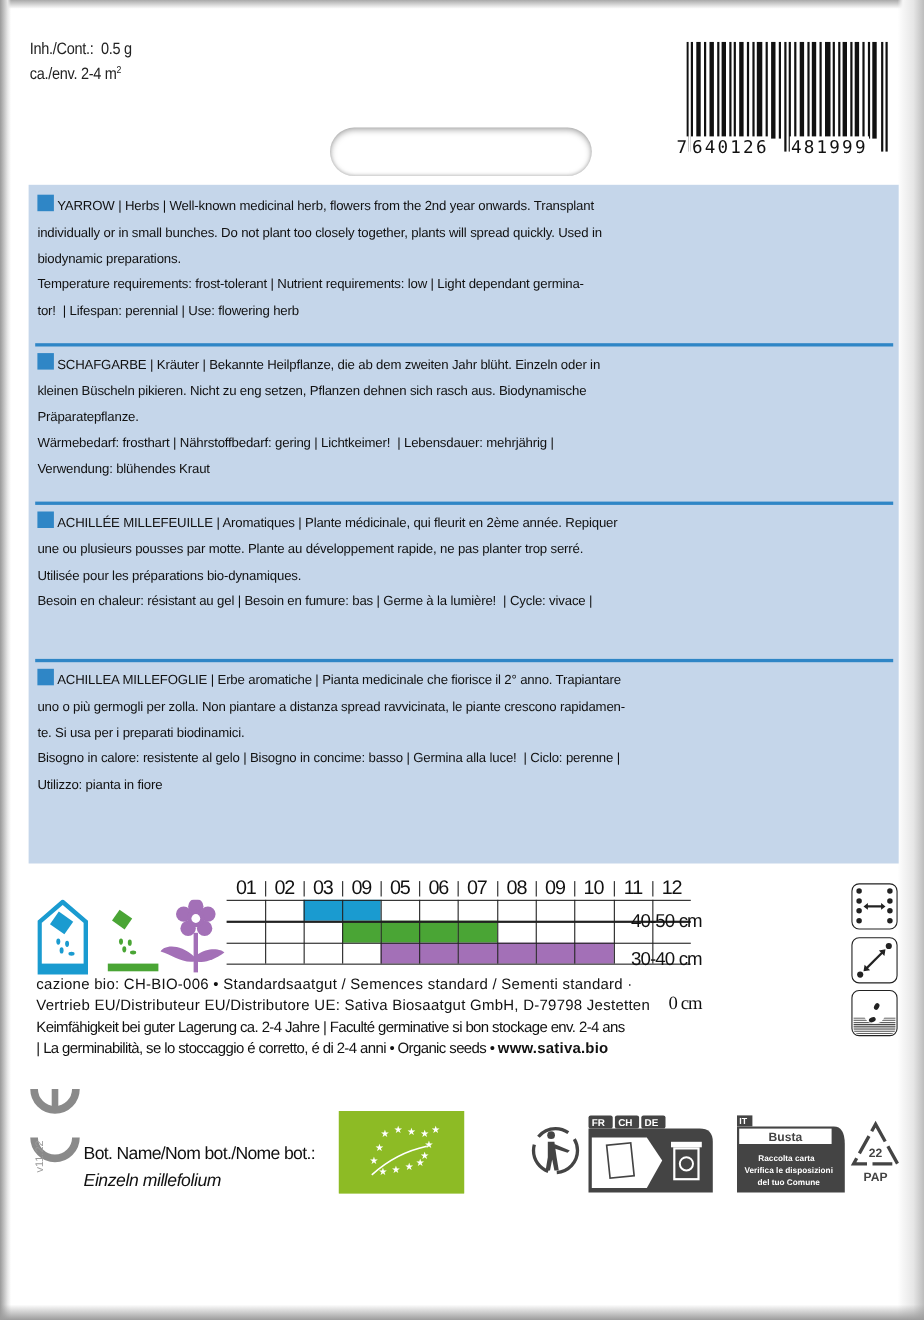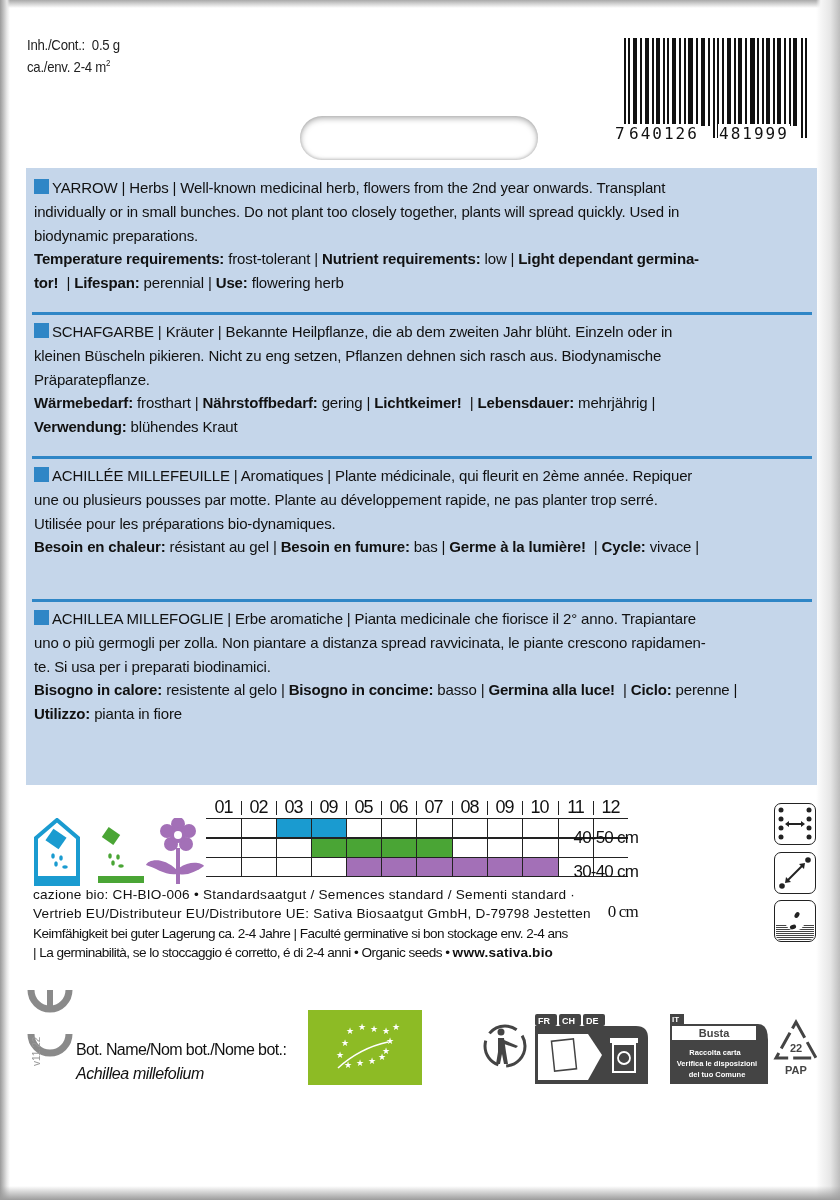--- a/index.html
+++ b/index.html
@@ -14,23 +14,23 @@
   .content-info sup{font-size:9px;}
   .hang-hole{position:absolute;left:300px;top:116px;width:238px;height:44px;border-radius:22px;background:#fff;
       box-shadow: inset 0 2px 6px rgba(0,0,0,0.35), inset 0 -1px 3px rgba(0,0,0,0.15);}
 
   .barcode{position:absolute;left:618px;top:38px;width:196px;height:104px;}
   .barcode-bars{position:absolute;left:6px;top:0;width:188px;height:100px;display:flex;align-items:flex-start;}
   .barcode-digits{position:absolute;left:0;top:86px;width:200px;font-family:"DejaVu Sans Mono", monospace;font-size:16px;color:#111;background:transparent;}
   .barcode-digits span{position:absolute;background:#fff;padding:0 1px;}
 
   .panel{position:absolute;left:26px;top:168px;width:791px;height:617px;background:#c5d6ea;}
-  .section{position:absolute;left:8px;width:776px;font-size:15px;line-height:23.8px;color:#111;letter-spacing:-0.15px;}
+  .section{position:absolute;left:8px;width:776px;font-size:12px;line-height:23.8px;color:#111;letter-spacing:-0.15px;}
   .section .sq{display:inline-block;width:15px;height:15px;background:#2f86c6;vertical-align:-1px;margin-right:3px;}
-  .section b{font-weight:bold;}
+  .section b{font-weight:normal;}
   .sep{position:absolute;left:6px;width:780px;height:3px;background:#2f86c6;}
 
   .cal-icons{position:absolute;left:34px;top:818px;}
   .calendar{position:absolute;left:206px;top:795px;}
   .cal-months{position:absolute;left:0;top:0;height:24px;width:425px;}
   .cal-month{position:absolute;top:2px;width:35px;text-align:center;font-size:18px;letter-spacing:-1px;color:#111;}
   .cal-divider{position:absolute;top:6px;width:1px;height:14px;background:#222;}
   .cal-grid{position:absolute;left:0;top:23px;width:422px;height:58px;}
   .cal-cell{position:absolute;top:0;height:19px;width:35px;}
   .grid-line-h{position:absolute;left:0;width:422px;height:1.3px;background:#222;}
@@ -288,21 +288,21 @@
 </div>
 
 <svg class="ce-mark" width="46" height="80" viewBox="0 0 46 80">
   <path d="M4 4 A18 18 0 0 0 42 4" fill="none" stroke="#8a8a8a" stroke-width="7"></path>
   <line x1="23" y1="4" x2="23" y2="20" stroke="#8a8a8a" stroke-width="6"></line>
   <path d="M4 48 A18 18 0 0 0 42 48" fill="none" stroke="#8a8a8a" stroke-width="7"></path>
 </svg>
 <div class="version">v11.22</div>
 
 <div class="bot-label">Bot. Name/Nom bot./Nome bot.:</div>
-<div class="bot-name">Achillea millefolium</div>
+<div class="bot-name">Einzeln millefolium</div>
 
 <svg class="eu-logo" viewBox="0 0 114 75">
   <rect width="114" height="75" fill="#8dbb25"></rect>
   <g fill="#fff" font-family="DejaVu Sans, sans-serif" font-size="9">
     <text x="38" y="24">★</text>
       <text x="50" y="20">★</text>
       <text x="62" y="22">★</text>
       <text x="74" y="24">★</text>
       <text x="84" y="20">★</text>
     <text x="78" y="34">★</text>

